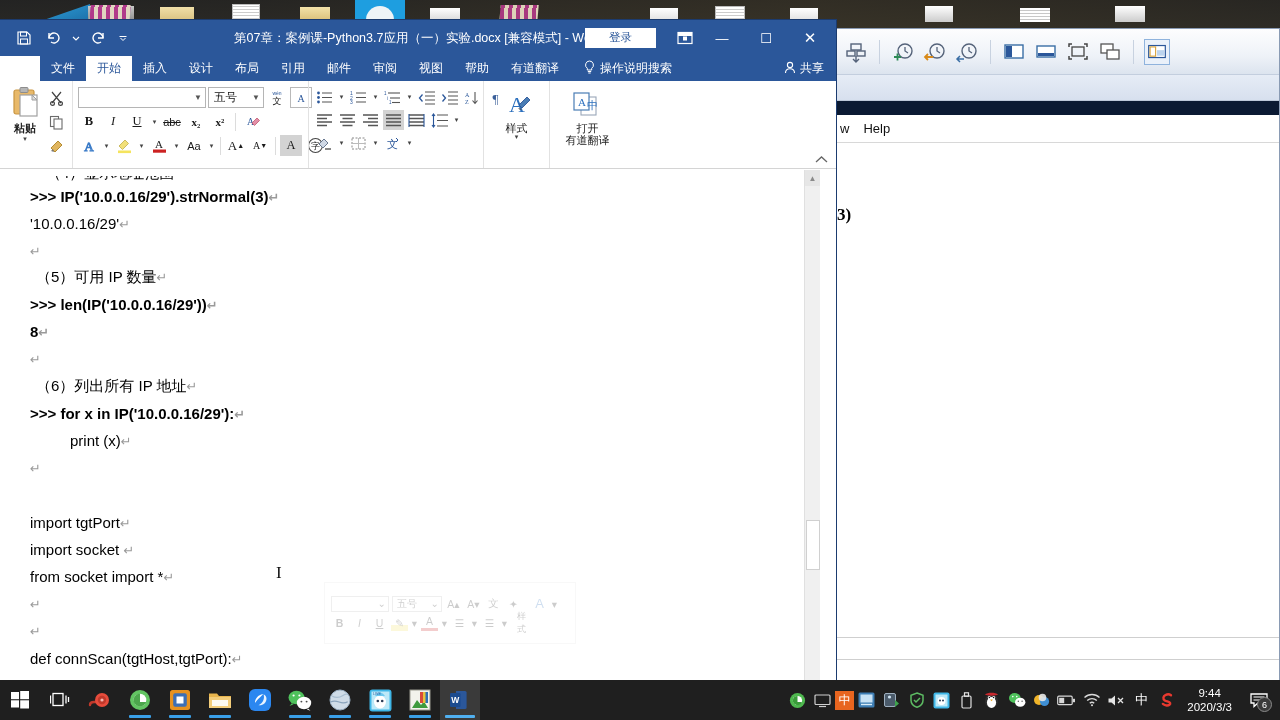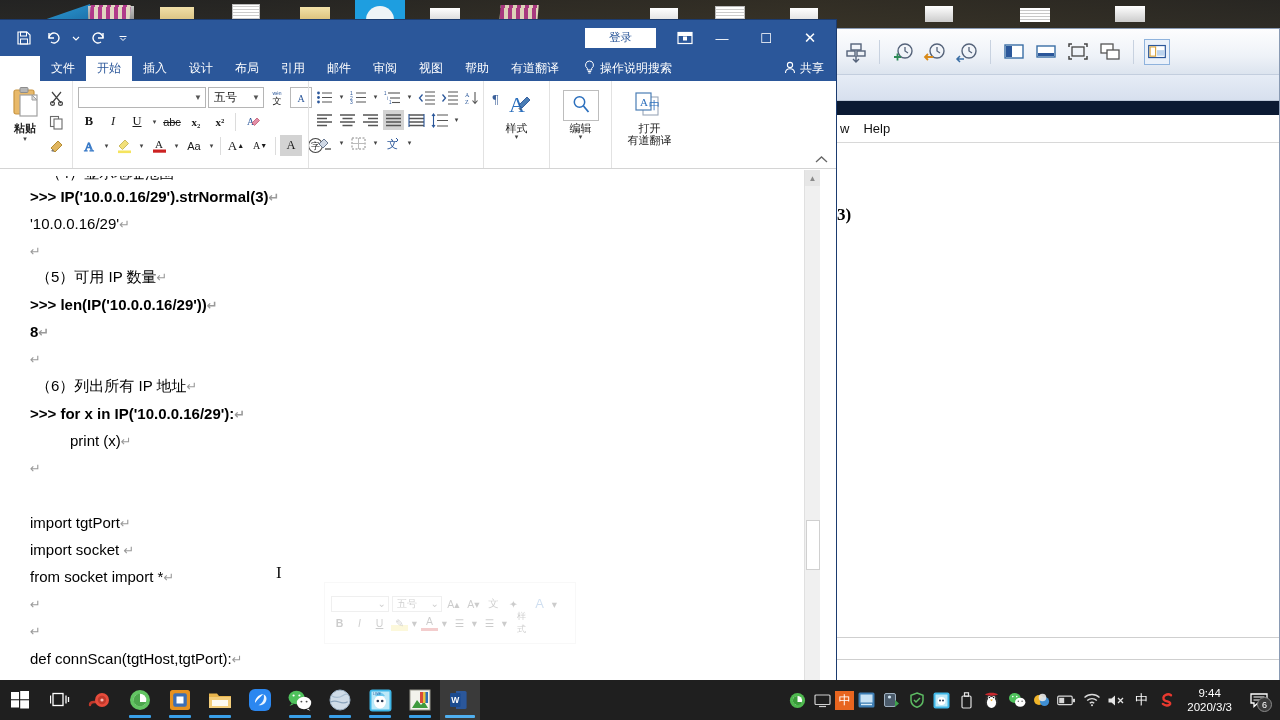--- a/index.html
+++ b/index.html
@@ -363,20 +363,21 @@
             <path d="M14 8a5 5 0 1 0-2 4" fill="none" stroke="#fff" stroke-width="1.4"></path>
             <path d="M14 3v5H9" fill="none" stroke="#fff" stroke-width="1.4"></path>
           </svg>
       </span>
       <span class="qbtn" style="width:18px;">
         <svg width="10" height="8" viewBox="0 0 10 8">
             <path d="M1.5 2.5h7M2.5 4l2.5 2.5L7.5 4" fill="none" stroke="#fff" stroke-width="1"></path>
           </svg>
       </span>
     </div>
+    <div class="title-text">第07章：案例课-Python3.7应用（一）实验.docx [兼容模式]  -  Word</div>
     <div class="title-right">
       <span class="signin">登录</span>
       <span class="tb-icon">
         <svg width="16" height="14" viewBox="0 0 16 14">
             <rect x="1" y="1.5" width="14" height="11" fill="none" stroke="#fff" stroke-width="1.2"></rect>
             <rect x="1" y="1.5" width="14" height="3.5" fill="#fff"></rect>
             <rect x="6" y="5.5" width="4" height="4" fill="#fff"></rect>
           </svg>
       </span>
       <span class="winbtn">—</span>
@@ -684,39 +685,20 @@
           <span class="bl">样式</span>
           <span class="mini-caret">▾</span>
         </div>
       </div>
       <div class="rgroup-label">
         <span>样式</span>
         <span class="dlg-launcher">◥</span>
       </div>
     </div>
 
-    <div class="rgroup" style="width:62px;">
-      <div class="rgroup-body" style="justify-content:center;">
-        <div class="bigbtn">
-          <span class="bi">
-            <span class="bx2">
-              <svg width="20" height="20" viewBox="0 0 20 20">
-                  <circle cx="8.5" cy="8" r="5.2" fill="none" stroke="#2b6fbd" stroke-width="1.5"></circle>
-                  <path d="M12.5 12l5 6" stroke="#2b6fbd" stroke-width="1.8"></path>
-                </svg>
-            </span>
-          </span>
-          <span class="bl">编辑</span>
-          <span class="mini-caret">▾</span>
-        </div>
-      </div>
-      <div class="rgroup-label">
-        <span></span>
-      </div>
-    </div>
 
     <div class="rgroup" style="width:76px;">
       <div class="rgroup-body" style="justify-content:center;">
         <div class="bigbtn" style="width:70px;">
           <span class="bi">
             <svg width="32" height="28" viewBox="0 0 32 28">
               <rect x="9" y="6" width="15" height="18" fill="#fff" stroke="#9aa7b8" stroke-width="1.1"></rect>
               <rect x="2" y="2" width="15" height="17" fill="#fff" stroke="#4a7db5" stroke-width="1.2"></rect>
               <text x="6" y="15" font-size="11" fill="#2b6fbd" font-family="Liberation Serif">A</text>
               <text x="15" y="18" font-size="11" fill="#2b6fbd" font-family="DejaVu Sans">中</text>

